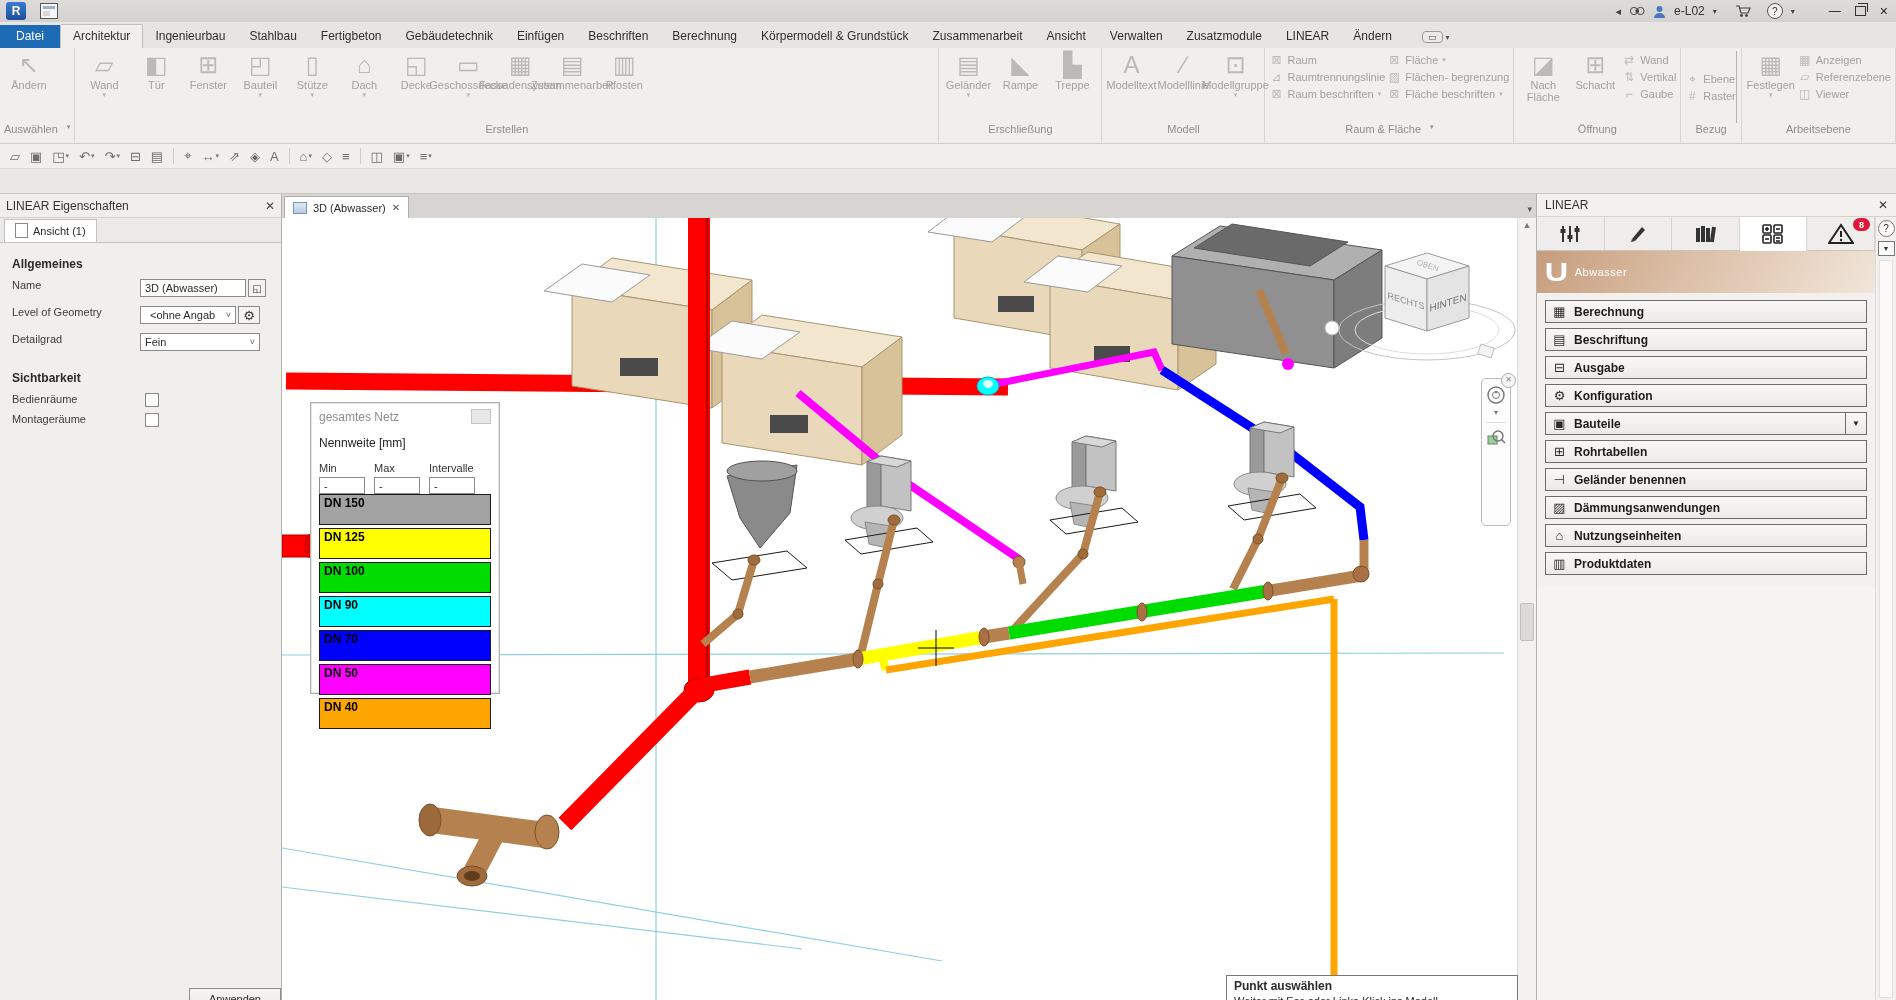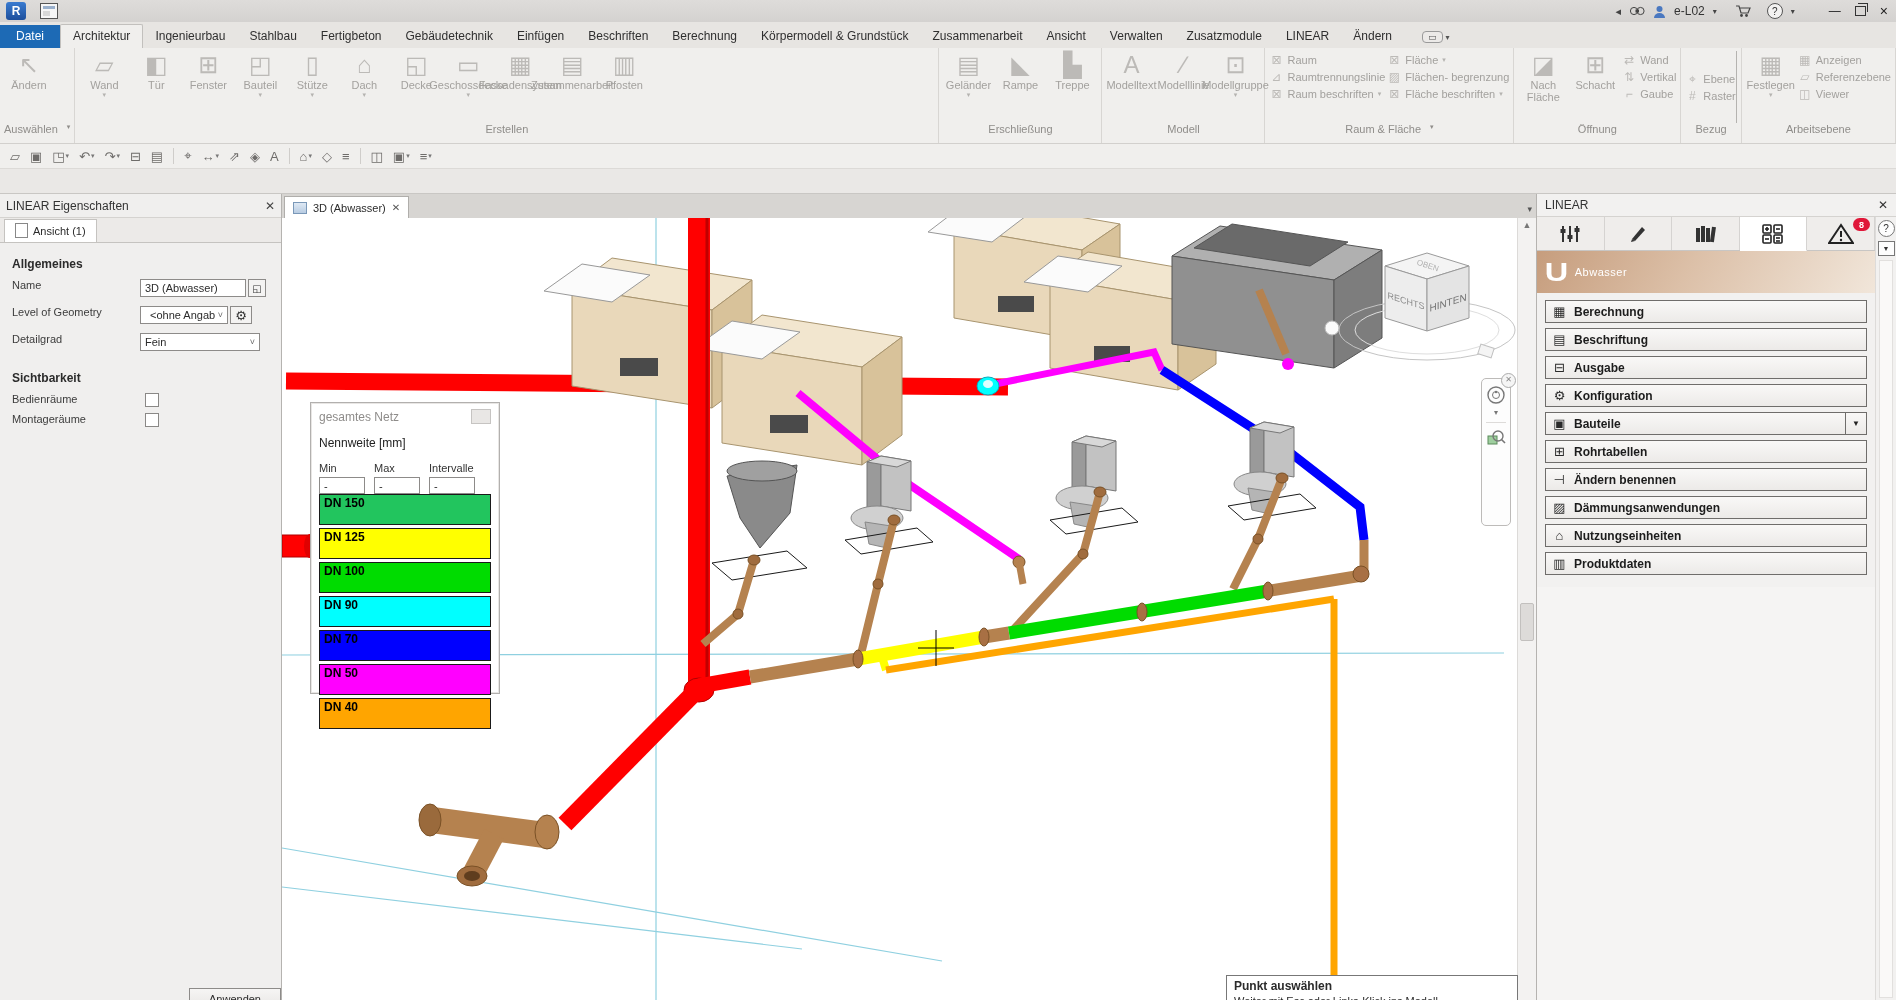--- a/index.html
+++ b/index.html
@@ -498,21 +498,21 @@
         <div class="lp-sec">Allgemeines</div>
         <div class="lp-row">
           <span class="lab">Name</span>
           <span class="fld" style="width:106px;">
               <span>3D (Abwasser)</span>
             </span>
           <span class="sqbtn">◱</span>
         </div>
         <div class="lp-row">
           <span class="lab">Level of Geometry</span>
-          <span class="fld" style="width:88px;padding-left:9px;">
+          <span class="fld" style="width:96px;padding-left:9px;">
               <span>&lt;ohne Angab</span>
               <span class="ddv">˅</span>
             </span>
           <span class="sqbtn" style="width:22px;font-size:13px;">⚙</span>
         </div>
         <div class="lp-row">
           <span class="lab">Detailgrad</span>
           <span class="fld" style="width:120px;">
               <span>Fein</span>
               <span class="ddv">˅</span>
@@ -715,21 +715,21 @@
               <span class="c">Min</span>
               <span class="c">Max</span>
               <span class="c" style="width: 60px;">Intervalle</span>
             </div>
           <div class="lg-inputs" id="legend-inputs">
               <span class="lg-input">-</span>
               <span class="lg-input">-</span>
               <span class="lg-input">-</span>
             </div>
           <div class="lg-rows" id="legend-rows">
-              <div class="lg-row" style="background: #22c55e;">DN 150</div>
+              <div class="lg-row" style="background: #a3a3a3;">DN 150</div>
               <div class="lg-row" style="background: rgb(255, 255, 0);">DN 125</div>
               <div class="lg-row" style="background: rgb(0, 220, 0);">DN 100</div>
               <div class="lg-row" style="background: rgb(0, 255, 255);">DN 90</div>
               <div class="lg-row" style="background: rgb(0, 0, 255);">DN 70</div>
               <div class="lg-row" style="background: rgb(255, 0, 255);">DN 50</div>
               <div class="lg-row" style="background: rgb(255, 165, 0);">DN 40</div>
             </div>
         </div>
 
         <div class="navbar">
@@ -846,21 +846,21 @@
                 <span class="bico">▣</span>
                 <span class="blbl">Bauteile</span>
                 <span class="ddbox">▼</span>
               </div>
               <div class="rp-btn">
                 <span class="bico">⊞</span>
                 <span class="blbl">Rohrtabellen</span>
               </div>
               <div class="rp-btn">
                 <span class="bico">⊣</span>
-                <span class="blbl">Ändern benennen</span>
+                <span class="blbl">Geländer benennen</span>
               </div>
               <div class="rp-btn">
                 <span class="bico">▨</span>
                 <span class="blbl">Dämmungsanwendungen</span>
               </div>
               <div class="rp-btn">
                 <span class="bico">⌂</span>
                 <span class="blbl">Nutzungseinheiten</span>
               </div>
               <div class="rp-btn">

